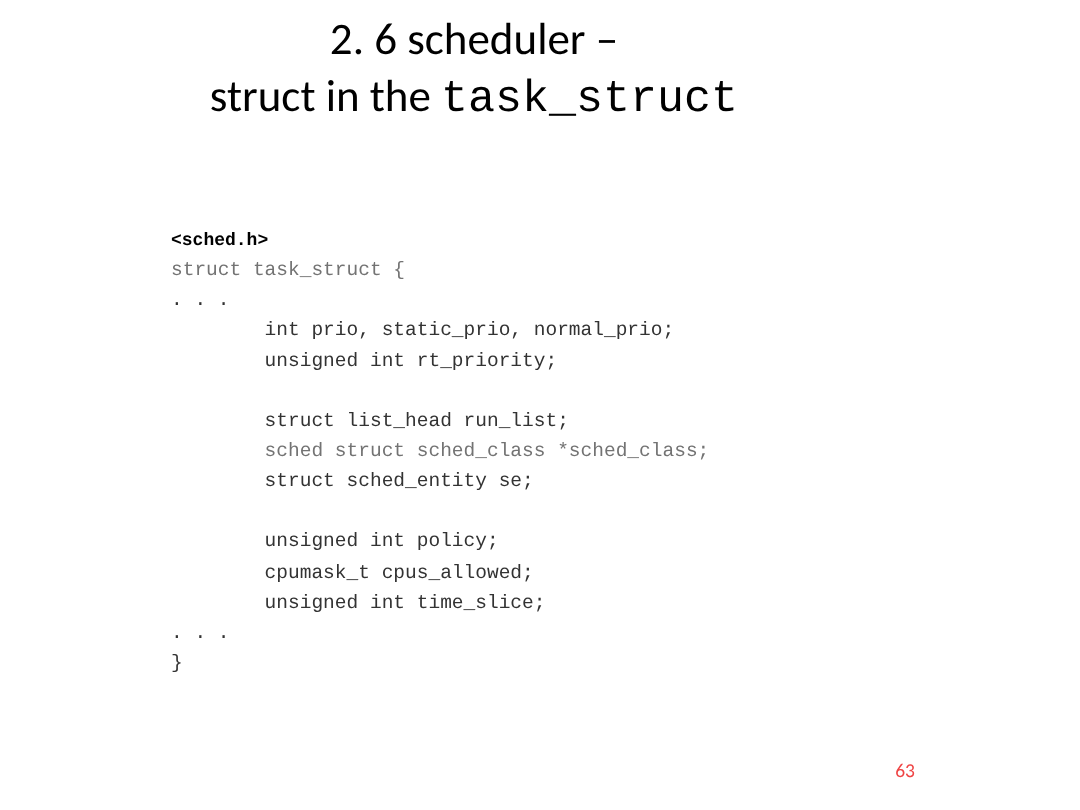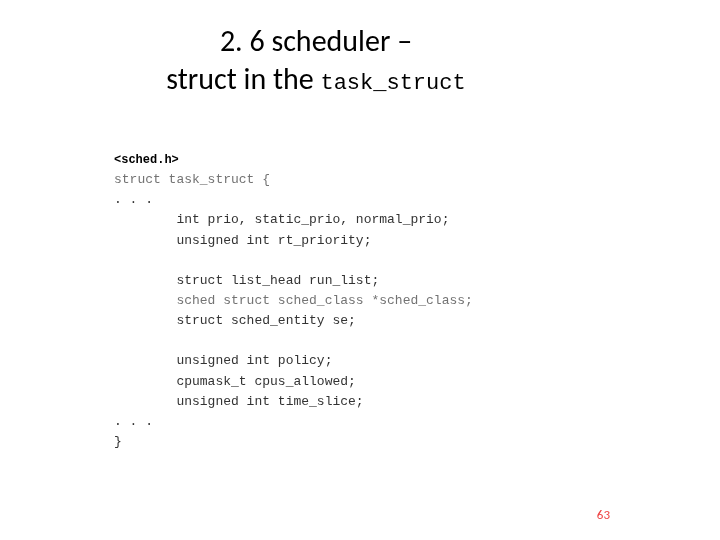--- a/index.html
+++ b/index.html
@@ -9,32 +9,32 @@
       background: #ffffff;
       font-family: Calibri, "Segoe UI", Arial, sans-serif;
       color: #000;
       position: relative;
       overflow: hidden;
     }
     .slide {
       width: 632px;
       height: 540px;
       position: relative;
-      padding-top: 22px;
+      padding-top: 8px;
     }
     .title {
       text-align: center;
       font-size: 30px;
       line-height: 1.25;
       font-weight: 400;
       color: #000;
     }
     .title .mono {
       font-family: Consolas, "Courier New", monospace;
-      font-size: 22px;
+      font-size: 30px;
       margin-top: 36px;
     }
     .code-block {
       position: absolute;
       left: 114px;
       top: 150px;
       width: 520px;
       font-family: Consolas, "Courier New", monospace;
       font-size: 13px;
       line-height: 1.55;

